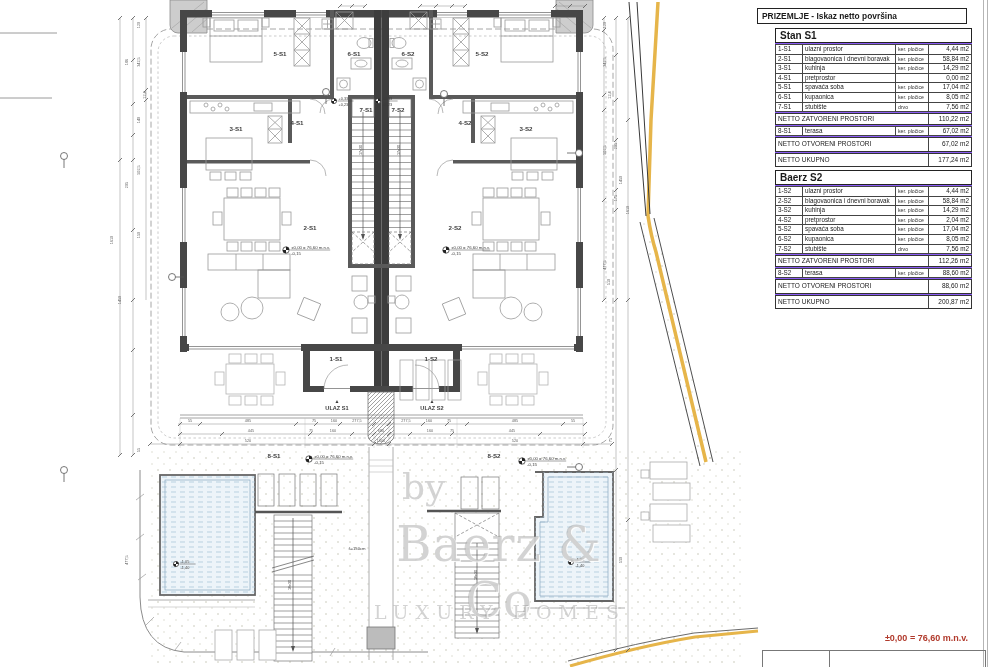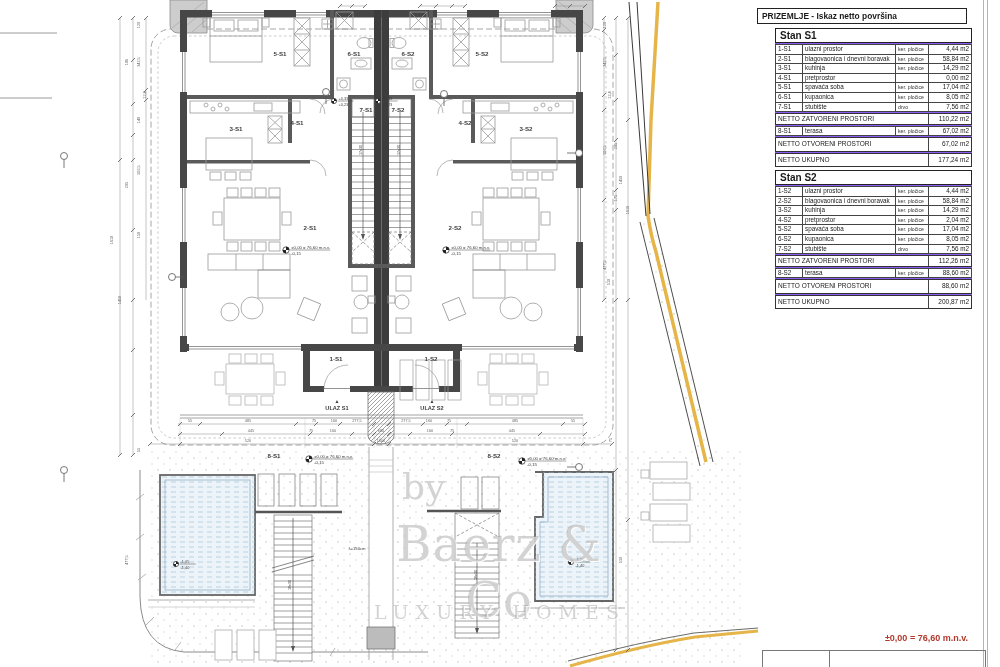--- a/index.html
+++ b/index.html
@@ -584,21 +584,21 @@
       <div class="sumrow tall">
         <div class="s-lab">NETTO OTVORENI PROSTORI</div>
         <div class="s-area">67,02 m2</div>
       </div>
       <div class="sumrow tall">
         <div class="s-lab">NETTO UKUPNO</div>
         <div class="s-area">177,24 m2</div>
       </div>
     </div>
   <div class="stan-box" id="stan-1">
-      <div class="stan-title">Stan S2</div>
+      <div class="stan-title">Baerz S2</div>
       <div class="trow first">
         <div class="c-id">1-S2</div>
         <div class="c-name">ulazni prostor</div>
         <div class="c-mat">ker. pločice</div>
         <div class="c-area">4,44 m2</div>
       </div>
       <div class="trow">
         <div class="c-id">2-S2</div>
         <div class="c-name">blagovaonica i dnevni boravak</div>
         <div class="c-mat">ker. pločice</div>

